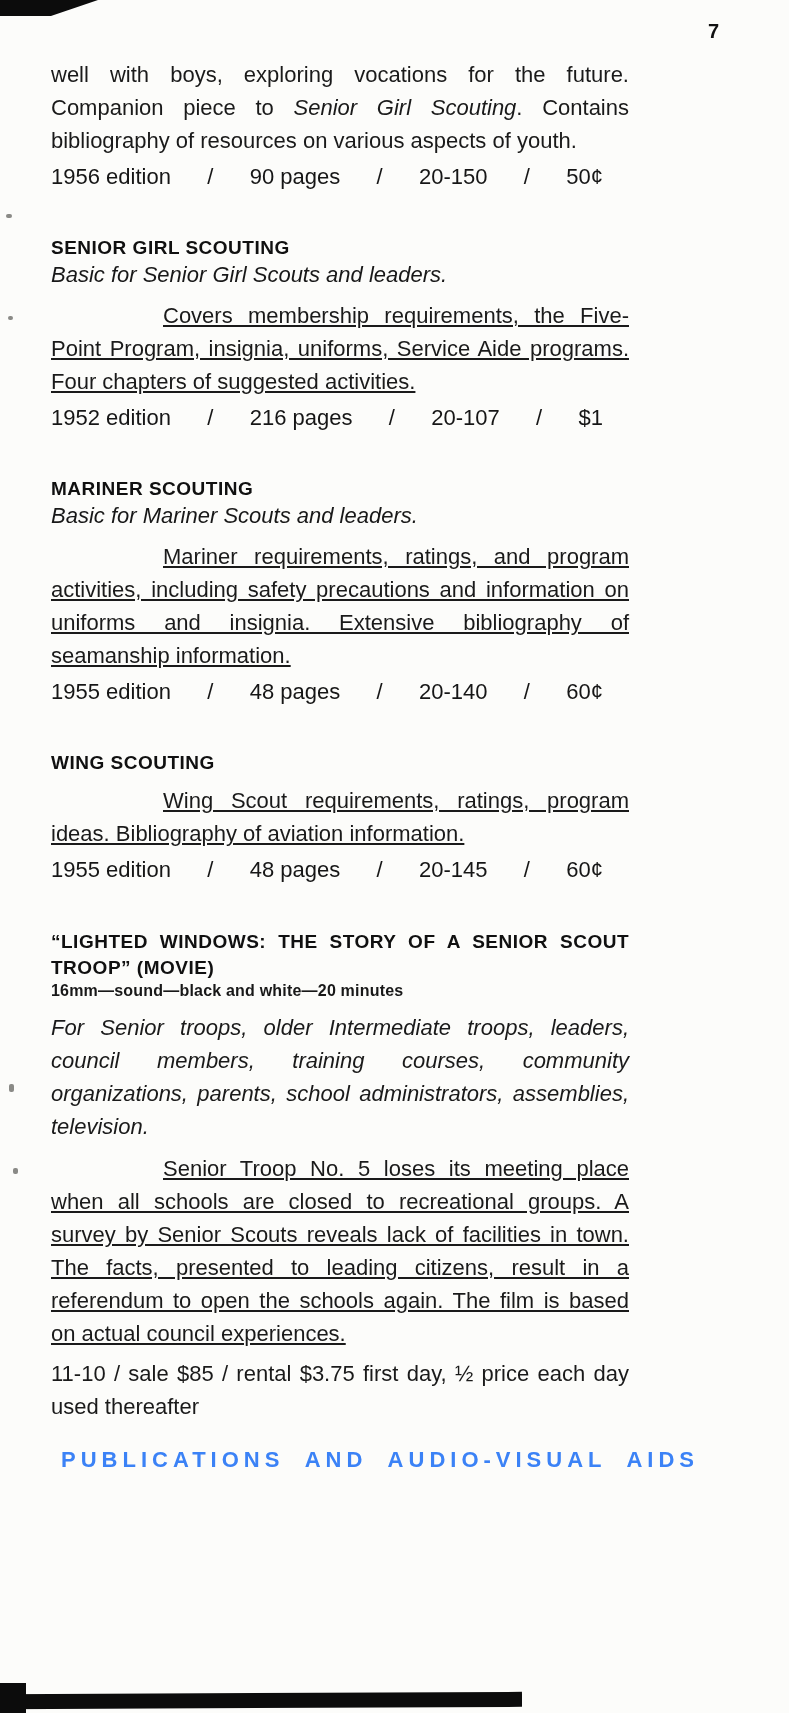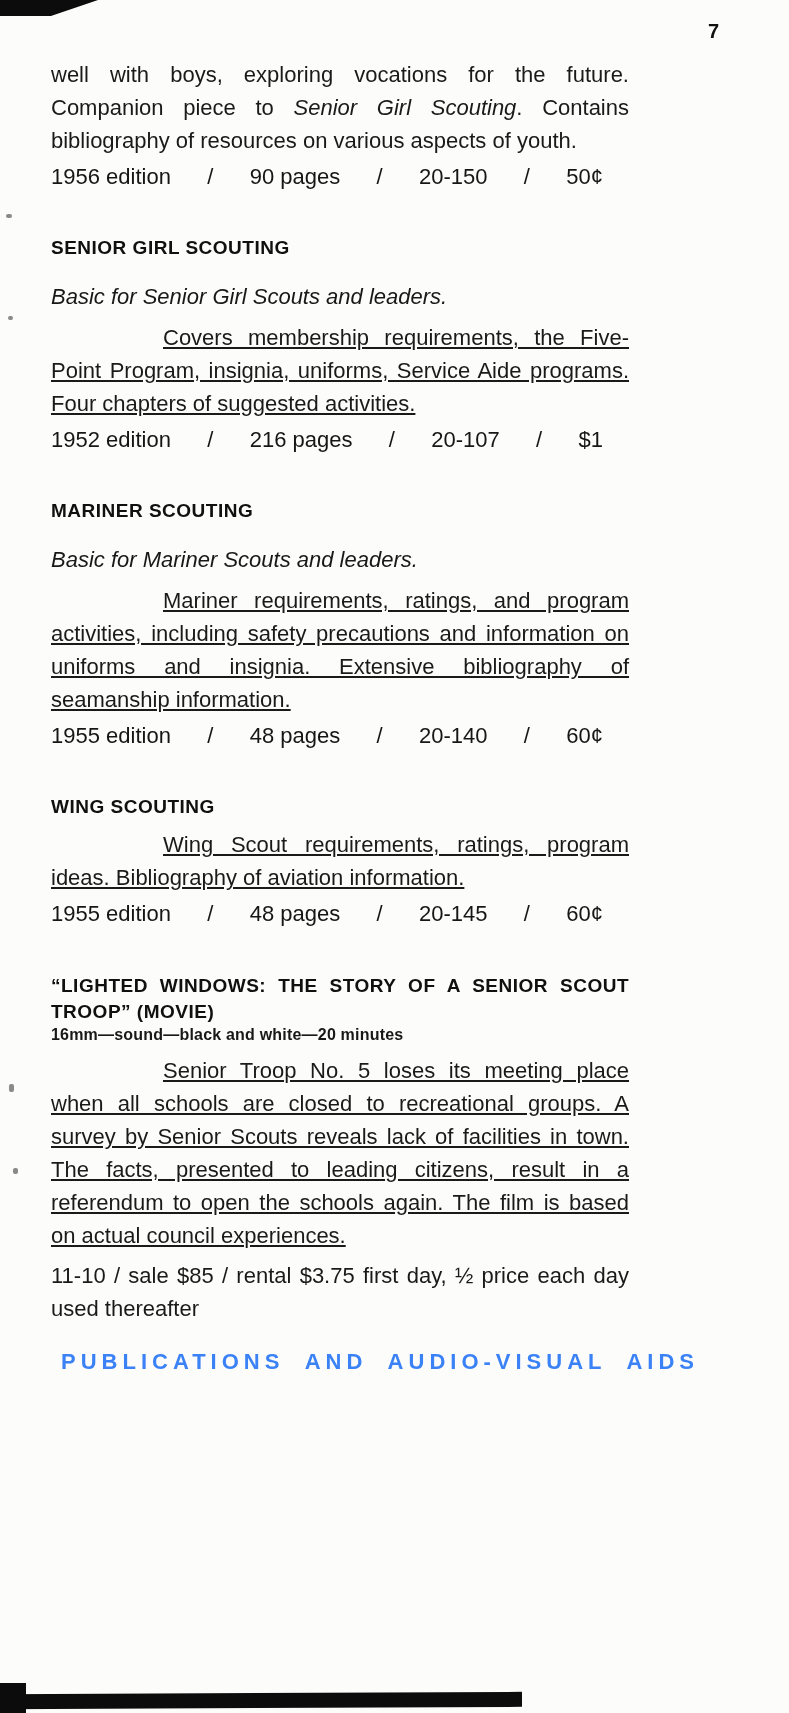--- a/index.html
+++ b/index.html
@@ -53,21 +53,21 @@
     font-weight: bold;
     letter-spacing: 0.5px;
     line-height: 24px;
     color: #101010;
   }
   .movie-heading {
     line-height: 26px;
     text-align: justify;
   }
   .subtitle {
-    margin-top: 22px;
+    margin-top: 0;
     font-size: 22px;
     font-style: italic;
     line-height: 30px;
   }
   .section-body { margin-top: 9px; text-decoration: underline; }
   .tech-line {
     font-size: 16px;
     font-weight: bold;
     letter-spacing: 0.2px;
     line-height: 20px;
@@ -172,20 +172,21 @@
         <span class="sep">/</span>
         <span>20-145</span>
         <span class="sep">/</span>
         <span>60¢</span>
       </div>
     </section>
 
     <section>
       <h2 class="heading movie-heading">“LIGHTED WINDOWS: THE STORY OF A SENIOR SCOUT TROOP” (MOVIE)</h2>
       <p class="tech-line">16mm—sound—black and white—20 minutes</p>
+      <p class="body-text italic audience">For Senior troops, older Intermediate troops, leaders, council members, training courses, community organizations, parents, school administrators, assemblies, television.</p>
       <p class="body-text indent section-body">Senior Troop No. 5 loses its meeting place when all schools are closed to recreational groups. A survey by Senior Scouts reveals lack of facilities in town. The facts, presented to leading citizens, result in a referendum to open the schools again. The film is based on actual council experiences.</p>
       <p class="body-text meta-wrap">11-10 / sale $85 / rental $3.75 first day, ½ price each day used thereafter</p>
     </section>
 
     <div class="footer">PUBLICATIONS AND AUDIO-VISUAL AIDS</div>
 
   </div>
 
   <div class="artifact artifact-bottom-bar"></div>
   <div class="artifact artifact-bottom-corner"></div>

